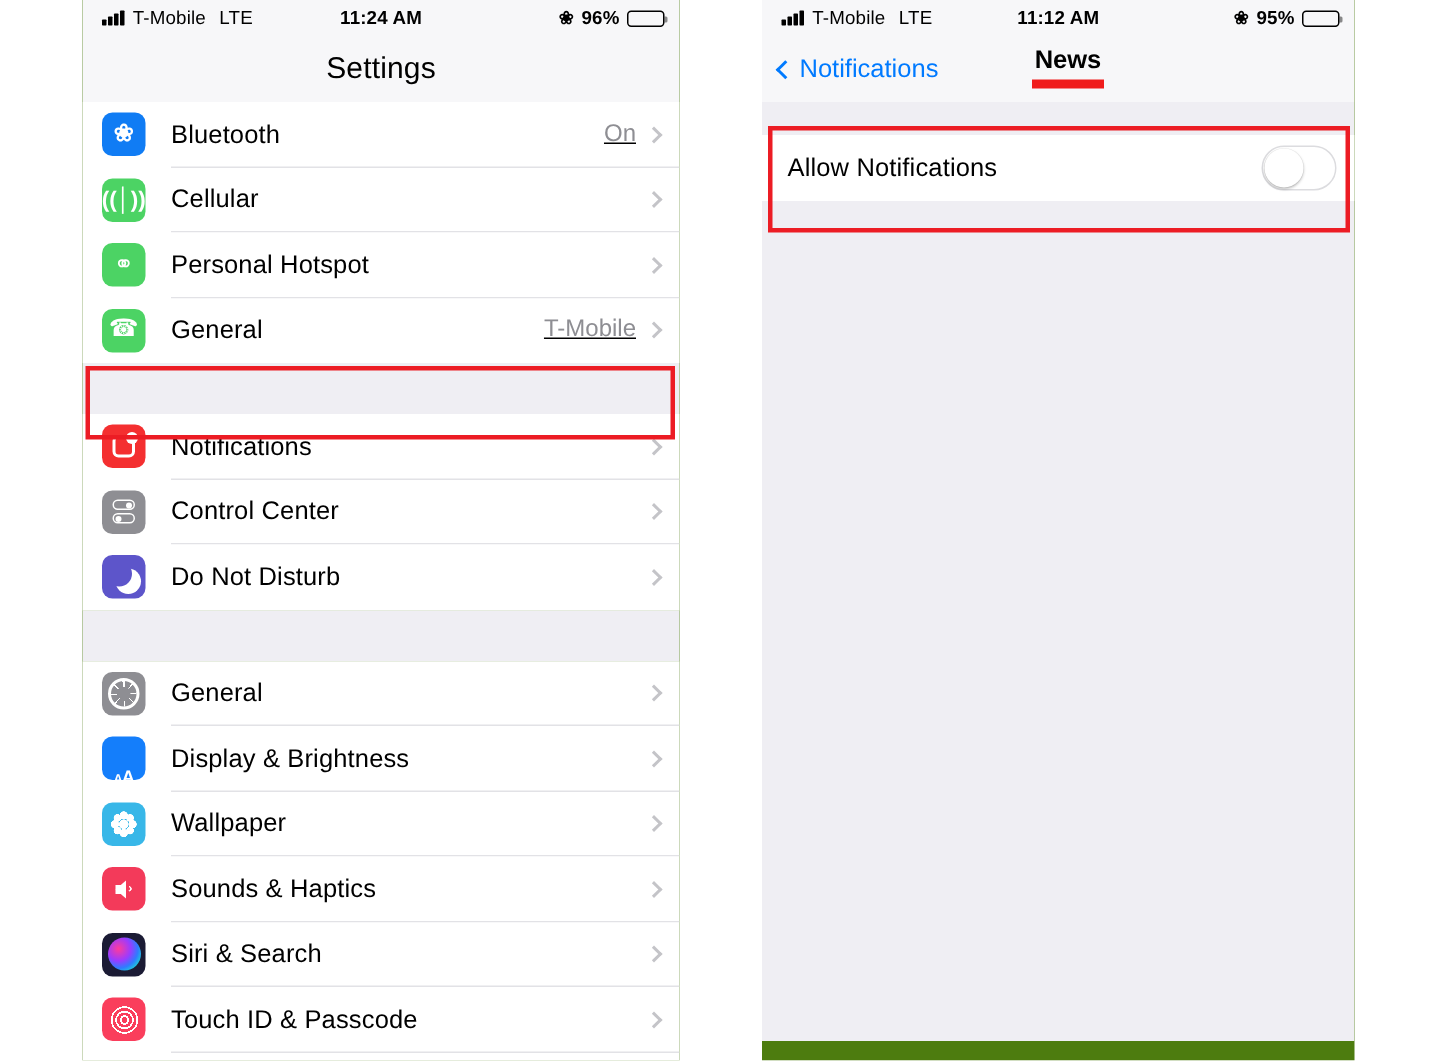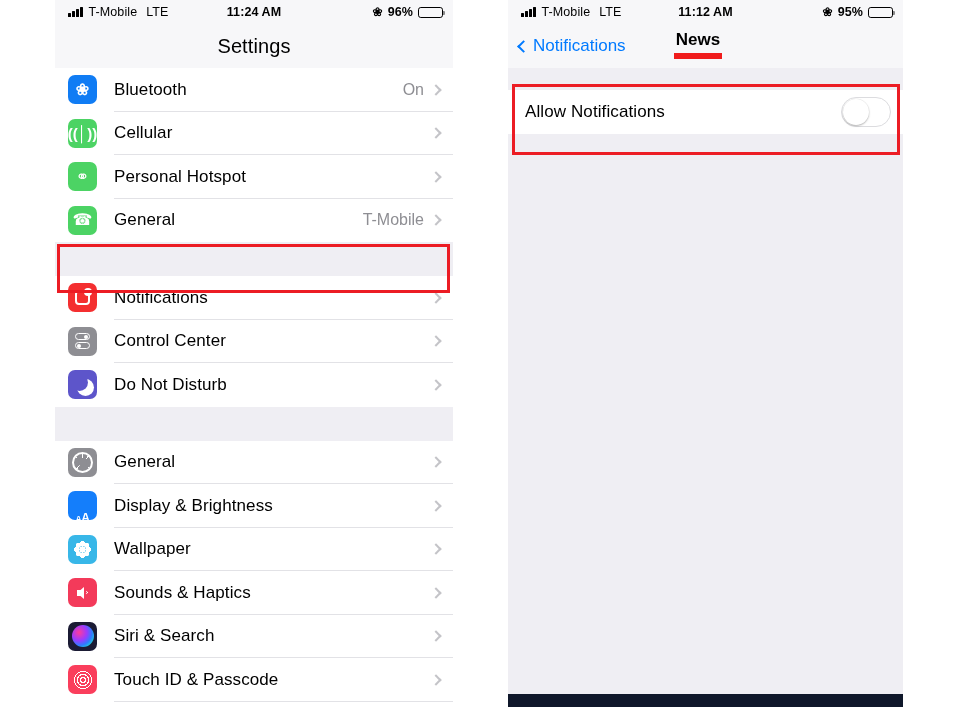--- a/index.html
+++ b/index.html
@@ -5,21 +5,21 @@
   * { box-sizing: border-box; margin: 0; padding: 0; }
   html, body {
     width: 960px; height: 707px;
     background: #ffffff;
     font-family: "Liberation Sans", sans-serif;
     overflow: hidden;
   }
   .stage { position: relative; width: 960px; height: 707px; background: #ffffff; }
 
   
-  .phone { position: absolute; top: 0; height: 707px; background: #0f172a; overflow: hidden; }
+  .phone { position: absolute; top: 0; height: 707px; background: #4d7c0f; overflow: hidden; }
   #phone-left  { left: 55px;  width: 398px; }
   #phone-right { left: 508px; width: 395px; }
 
   
   .statusbar {
     position: relative; height: 24px; background: #f7f7f9;
     display: flex; align-items: center; font-size: 12.5px; color: #000;
     font-weight: 600; letter-spacing: .1px;
   }
   .sb-left { position: absolute; left: 13px; display: flex; align-items: center; gap: 6px; }
@@ -53,41 +53,41 @@
     position: relative; height: 44px; background: #f7f7f9;
     display: flex; align-items: center;
   }
   .back-link {
     position: absolute; left: 11px; display: flex; align-items: center; gap: 4px;
     color: #007aff; font-size: 17px;
   }
   .chev-back { display: inline-block; width: 9px; height: 9px;
                border-left: 2.6px solid #007aff; border-bottom: 2.6px solid #007aff;
                transform: rotate(45deg); margin-right: 1px; }
-  .nav-title-wrap { position: absolute; left: 166px; top: 6px; text-align: center; }
+  .nav-title-wrap { position: absolute; left: 180px; top: 6px; text-align: center; }
   .nav-title { font-size: 17px; font-weight: 700; color: #000; display: block; }
   .nav-underline { display: block; height: 6px; background: #f01c1c; margin-top: 3px; width: 48px; }
 
   
   .group-gap { background: #efeef3; }
   .list { background: #ffffff; }
   .row {
     position: relative; display: flex; align-items: center;
     height: 43.5px; background: #ffffff; padding-left: 13px;
   }
   .row .sep {
     position: absolute; left: 59px; right: 0; bottom: 0; height: 1px; background: #e2e2e6;
   }
   .app-icon {
     width: 29px; height: 29px; border-radius: 7px; flex: none;
     display: flex; align-items: center; justify-content: center;
     color: #fff; font-size: 14px; line-height: 1; overflow: hidden; position: relative;
   }
   .row-label { margin-left: 17px; font-size: 17px; color: #000; letter-spacing: .1px; }
-  .row-right { margin-left: auto; display: flex; align-items: center; gap: 8px; padding-right: 13px; }
+  .row-right { margin-left: auto; display: flex; align-items: center; gap: 8px; padding-right: 13px; text-decoration: underline; }
   .row-value { font-size: 16px; color: #8e8e93; }
   .chev { display: inline-block; width: 8px; height: 8px;
           border-top: 2px solid #c4c4c8; border-right: 2px solid #c4c4c8;
           transform: rotate(45deg); }
 
   
   .row-toggle { height: 44px; }
   .row-toggle .row-label { margin-left: 4px; }
   .toggle {
     margin-left: auto; margin-right: 12px;

